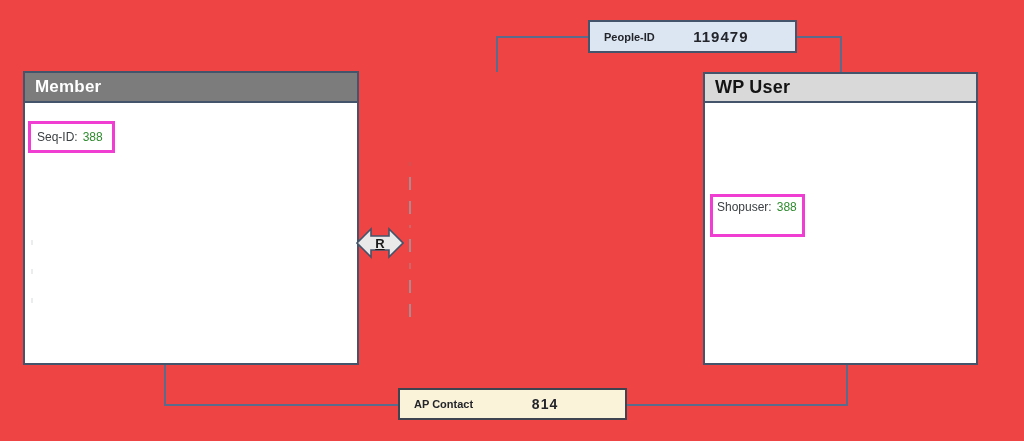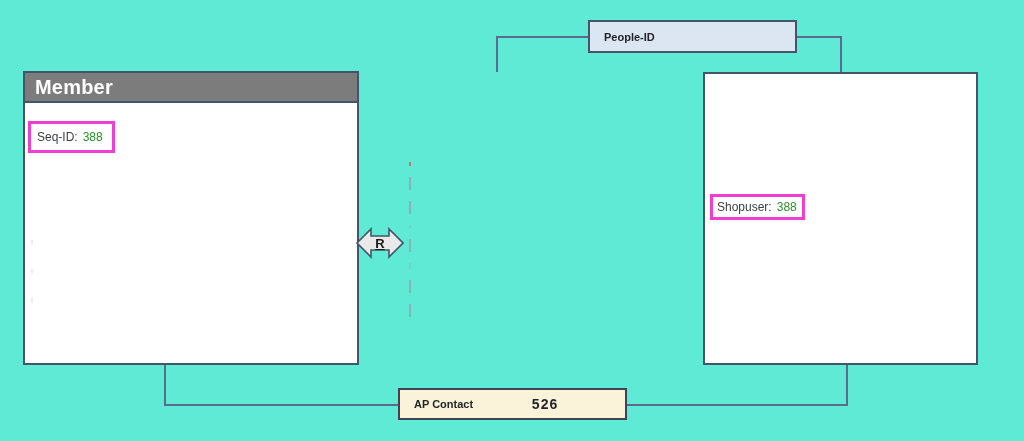--- a/index.html
+++ b/index.html
@@ -1,47 +1,47 @@
 <!DOCTYPE html>
 <html style="--border: #44546A; --line: #5A6B8C; --header-dark: #7C7C7C; --header-light: #D9D9D9; --highlight: #F03ED2; --value-green: #2E8B2E; --key-blue: #DCE6F2; --key-cream: #FAF3D9; --arrow-fill: #E9E9E9;"><head>
 <meta charset="utf-8">
 <style>
   * { margin:0; padding:0; box-sizing:border-box; }
   html,body { background:#ffffff; }
   body { font-family:"Liberation Sans", sans-serif; }
   #stage {
-    position:relative; width:1024px; height:441px; background:#5eead4; overflow:hidden;
+    position:relative; width:1024px; height:441px; background:#ef4444; overflow:hidden;
   }
 
   
   .entity {
     position:absolute; background:#fff;
     border:2px solid var(--border, #44546A);
   }
   .entity-header {
     height:30px; display:flex; align-items:center; padding:0 10px;
-    font-weight:bold; font-size:20px; letter-spacing:0.2px;
+    font-weight:bold; font-size:17px; letter-spacing:0.2px;
     border-bottom:2px solid var(--border, #44546A);
   }
   .header-dark { background:var(--header-dark, #7C7C7C); color:#ffffff; }
   .header-light { background:var(--header-light, #D9D9D9); color:#141414; }
 
   #entity-member  { left:23px;  top:71px; width:336px; height:294px; }
   #entity-people  { left:403px; top:71px; width:281px; height:295px; }
   #entity-wpuser  { left:703px; top:72px; width:275px; height:293px; }
   #entity-wpuser .entity-header { height:29px; font-size:18px; }
 
   
   .field-highlight {
     position:absolute; border:3px solid var(--highlight, #F03ED2);
     background:#fff; display:inline-flex; align-items:center;
     font-size:12px; color:#3C4043; white-space:nowrap;
   }
   #member-seq-field  { left:3px; top:48px; padding:6px 9px 6px 6px; }
-  #wpuser-shop-field { left:5px; top:120px; padding:3px 5px 3px 4px; }
+  #wpuser-shop-field { left:5px; top:120px; padding:3px 5px 20px 4px; }
   .field-value { color:var(--value-green, #2E8B2E); font-weight:normal; margin-left:5px; }
 
   
   .key-box {
     position:absolute; display:flex; align-items:center;
     border:2px solid var(--border, #44546A);
   }
   #key-people-id { left:588px; top:20px; width:209px; height:33px; background:var(--key-blue, #DCE6F2); }
   #key-ap-contact { left:398px; top:388px; width:229px; height:32px; background:var(--key-cream, #FAF3D9); border-color:#3E4450; }
   .key-label { font-size:11px; font-weight:bold; color:#23252B; padding-left:14px; white-space:nowrap; }
@@ -87,50 +87,54 @@
   <div class="line" id="line-top-left-h"></div>
   <div class="line" id="line-top-right-h"></div>
   <div class="line" id="line-top-right-v"></div>
   <div class="line" id="line-bot-left-v"></div>
   <div class="line" id="line-bot-left-h"></div>
   <div class="line" id="line-bot-right-v"></div>
   <div class="line" id="line-bot-right-h"></div>
 
   <div class="key-box" id="key-people-id">
     <span class="key-label">People-ID</span>
+    <span class="key-value">119479</span>
   </div>
 
   <div class="entity" id="entity-member">
     <div class="entity-header header-dark">
       <span>Member</span>
     </div>
     <div class="field-highlight" id="member-seq-field">
       <span>Seq-ID:</span>
       <span class="field-value">388</span>
     </div>
   </div>
 
 
   <div class="entity" id="entity-wpuser">
+    <div class="entity-header header-light">
+      <span>WP User</span>
+    </div>
     <div class="field-highlight" id="wpuser-shop-field">
       <span>Shopuser:</span>
       <span class="field-value">388</span>
     </div>
   </div>
 
   <div id="relation-arrow">
     <svg width="48" height="42" viewBox="0 0 48 42">
       <polygon points="1,21 15,7 15,14 33,14 33,7 47,21 33,35 33,28 15,28 15,35" fill="#E9E9E9" stroke="#44546A" stroke-width="1.6" stroke-linejoin="miter"></polygon>
     </svg>
     <span id="relation-label">R</span>
   </div>
 
   <div class="key-box" id="key-ap-contact">
     <span class="key-label">AP Contact</span>
-    <span class="key-value">526</span>
+    <span class="key-value">814</span>
   </div>
 
   <div class="marks" id="people-marks">
     <div class="dash red" style="height:4px"></div>
     <div class="dash" style="height:13px"></div>
     <div class="dash" style="height:13px"></div>
     <div class="dash dim" style="height:3px"></div>
     <div class="dash" style="height:13px"></div>
     <div class="dash dim" style="height:6px"></div>
     <div class="dash" style="height:13px"></div>

